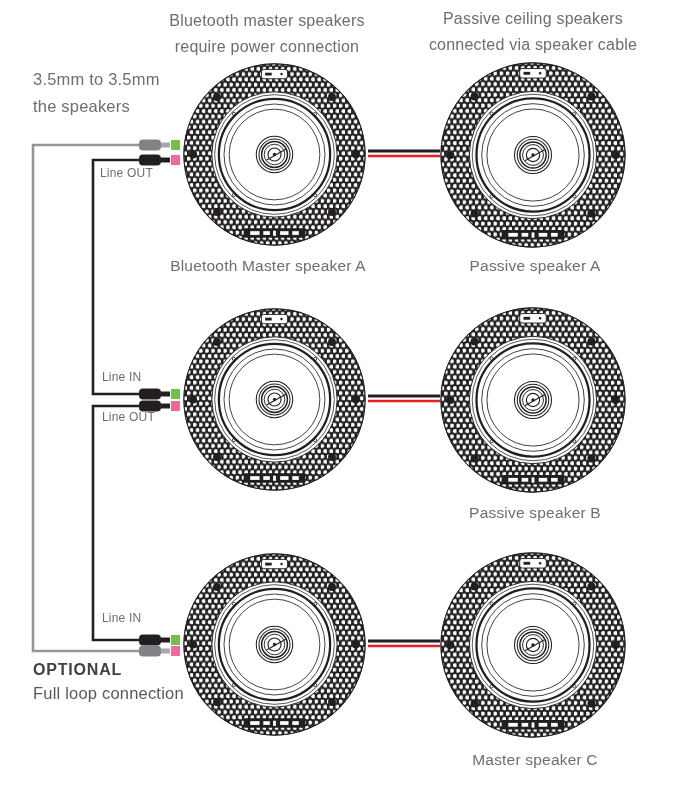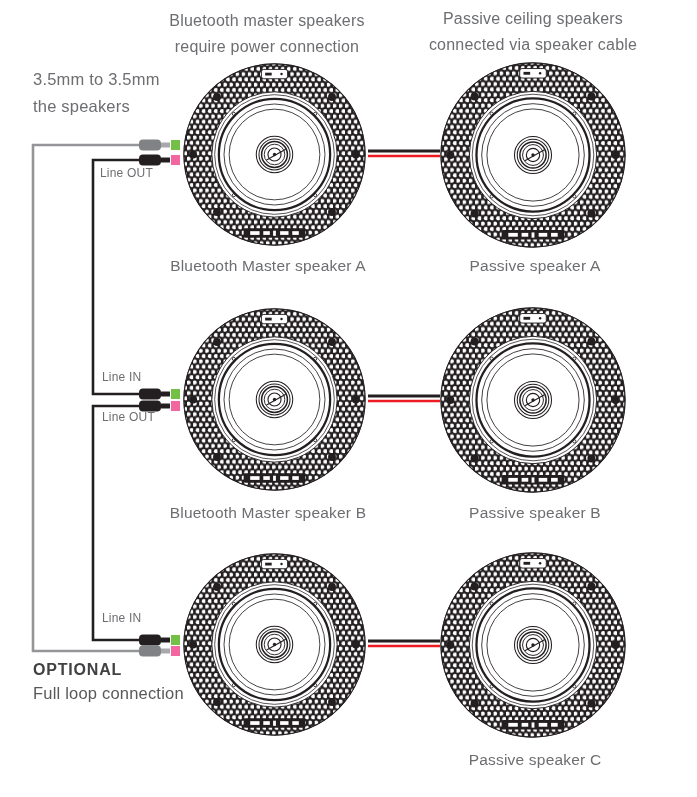--- a/index.html
+++ b/index.html
@@ -208,17 +208,16 @@
   <div class="lbl" style="left:100px;top:166px;">Line OUT</div>
   <div class="lbl" style="left:102px;top:370px;">Line IN</div>
   <div class="lbl" style="left:102px;top:410px;">Line OUT</div>
   <div class="lbl" style="left:102px;top:611px;">Line IN</div>
 
   <div class="lbl optional-title" style="left:33px;top:661px;">OPTIONAL</div>
   <div class="lbl optional-sub" style="left:33px;top:684px;">Full loop connection</div>
 
   <div class="lbl speaker-label" style="left:268px;top:257px;">Bluetooth Master speaker A</div>
   <div class="lbl speaker-label" style="left:535px;top:257px;">Passive speaker A</div>
-  <div class="lbl speaker-label" style="left:268px;top:504px;">Bluetooth Master speaker B</div>
   <div class="lbl speaker-label" style="left:535px;top:504px;">Passive speaker B</div>
-  <div class="lbl speaker-label" style="left:535px;top:751px;">Passive speaker C</div>
+  <div class="lbl speaker-label" style="left:535px;top:751px;">Master speaker C</div>
 
 </div>
 
 </body></html>

